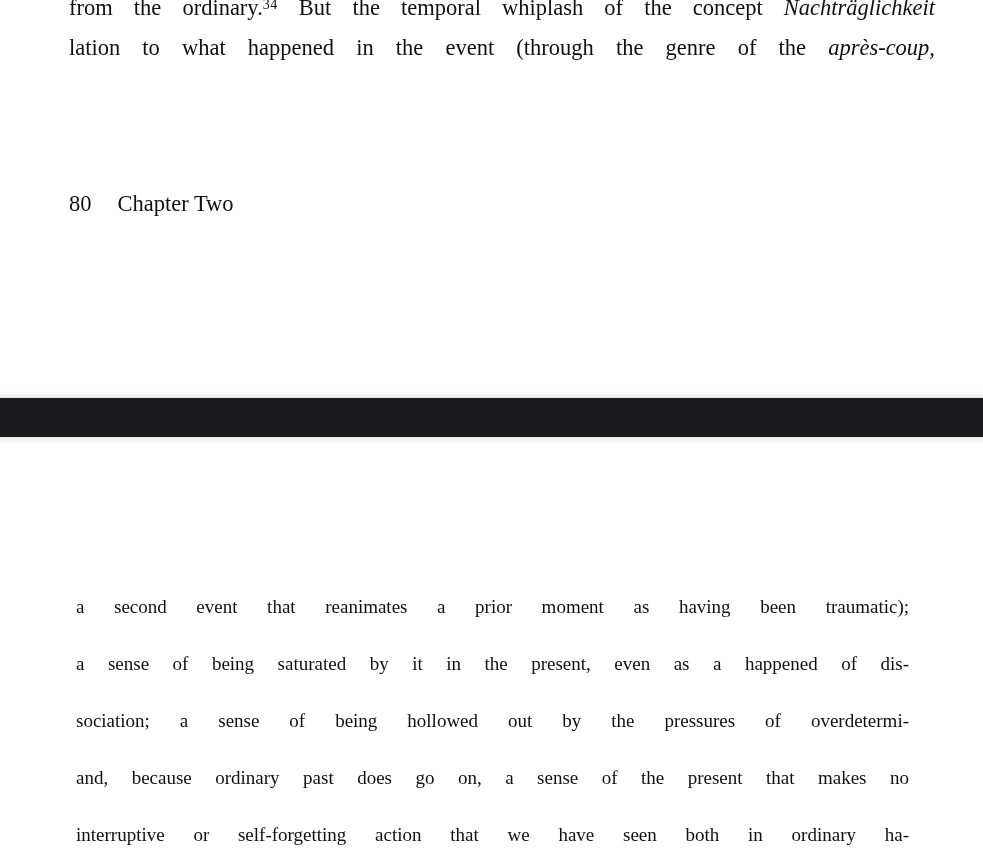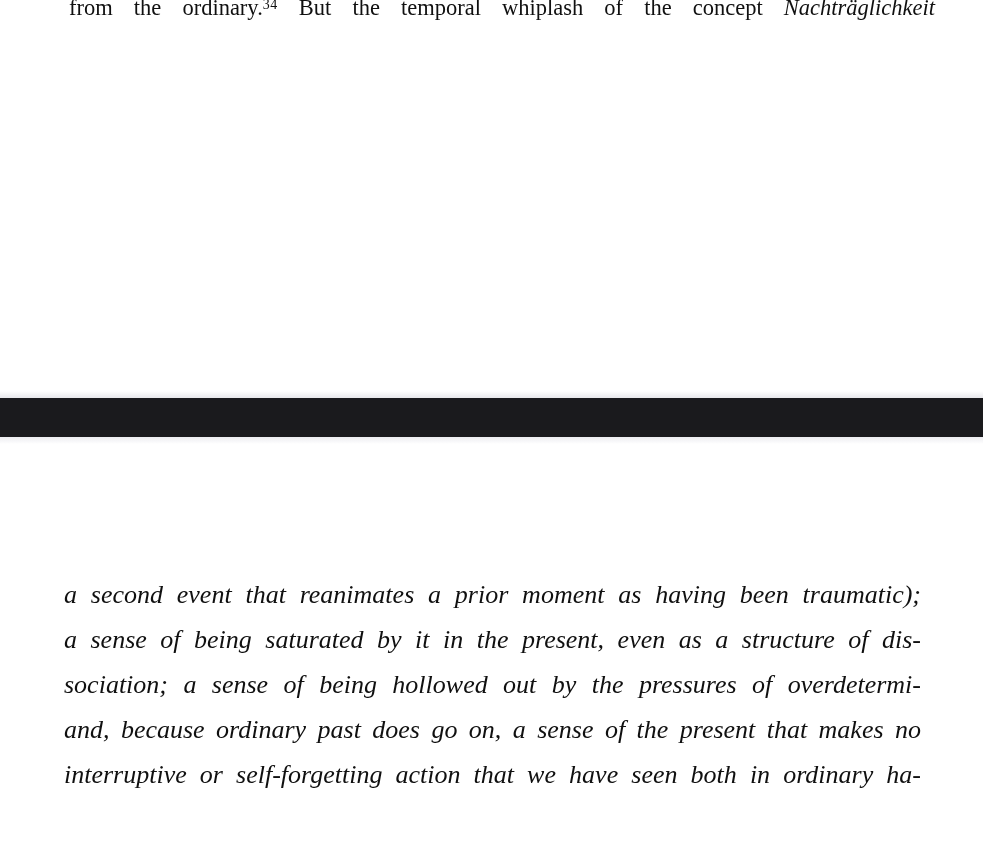--- a/index.html
+++ b/index.html
@@ -31,28 +31,27 @@
     text-align-last: justify;
     -moz-text-align-last: justify;
     white-space: pre-wrap;
   }
   .page-bottom {
     left: 60px;
     width: 865px;
     top: 570px;
   }
   .page-bottom .line {
-    margin: 4px;
-    font-size: 26px;
+    margin: 16px;
+    font-size: 19px;
     line-height: 41px;
     text-align: justify;
     text-align-last: justify;
     -moz-text-align-last: justify;
     white-space: pre-wrap;
-    font-style: italic;
   }
   .line em {
     font-style: italic;
   }
   .line sup {
     font-size: 0.62em;
     line-height: 0;
     position: relative;
     top: -0.45em;
     vertical-align: baseline;
@@ -93,28 +92,32 @@
     background: linear-gradient(#ececf0, #ffffff);
   }
 </style>
 </head>
 <body>
 
 <div style="position:absolute; inset:0;border-radius:13px;">
 
   <section class="page-fragment page-top">
     <p class="line"><span>from the ordinary.</span><sup>34</sup><span> But the temporal whiplash of the concept </span><em>Nachträglichkeit</em></p>
+    <p class="line"><span>lation to what happened in the event (through the genre of the </span><em>après-coup,</em></p>
   </section>
 
+  <div class="running-footer">
+    <span class="pagenum">80</span><span class="chapter">Chapter Two</span>
+  </div>
 
   <div class="sep-fade-top"></div>
   <div class="separator-bar"></div>
   <div class="sep-fade-bottom"></div>
 
   <section class="page-fragment page-bottom">
     <p class="line">a second event that reanimates a prior moment as having been traumatic);</p>
-    <p class="line">a sense of being saturated by it in the present, even as a structure of dis-</p>
+    <p class="line">a sense of being saturated by it in the present, even as a happened of dis-</p>
     <p class="line">sociation; a sense of being hollowed out by the pressures of overdetermi-</p>
     <p class="line">and, because ordinary past does go on, a sense of the present that makes no</p>
     <p class="line">interruptive or self-forgetting action that we have seen both in ordinary ha-</p>
   </section>
 
 </div>
 
 </body></html>

